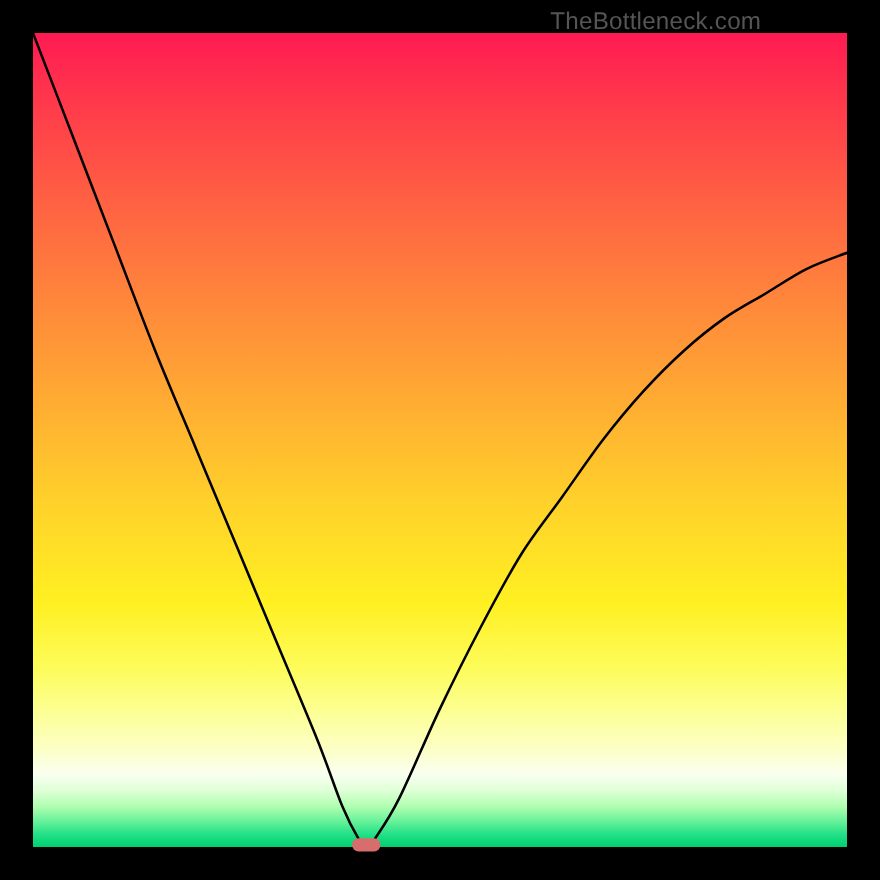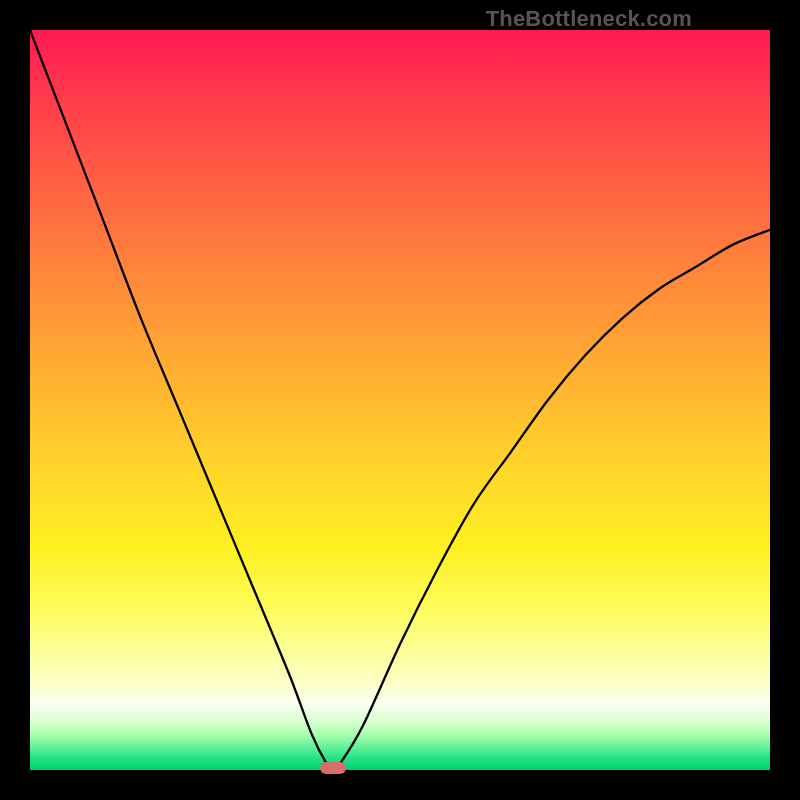--- a/index.html
+++ b/index.html
@@ -11,21 +11,20 @@
     background: #000;
     font-family: Arial, Helvetica, sans-serif;
   }
   .frame {
     position: absolute;
     left: 0;
     top: 0;
     width: 712px;
     height: 800px;
     background: #000;
-    font-weight: bold;
   }
   .plot {
     position: absolute;
     left: 30px;
     top: 30px;
     width: 740px;
     height: 740px;
     background: linear-gradient(
       to bottom,
       #ff1a52 0%,

